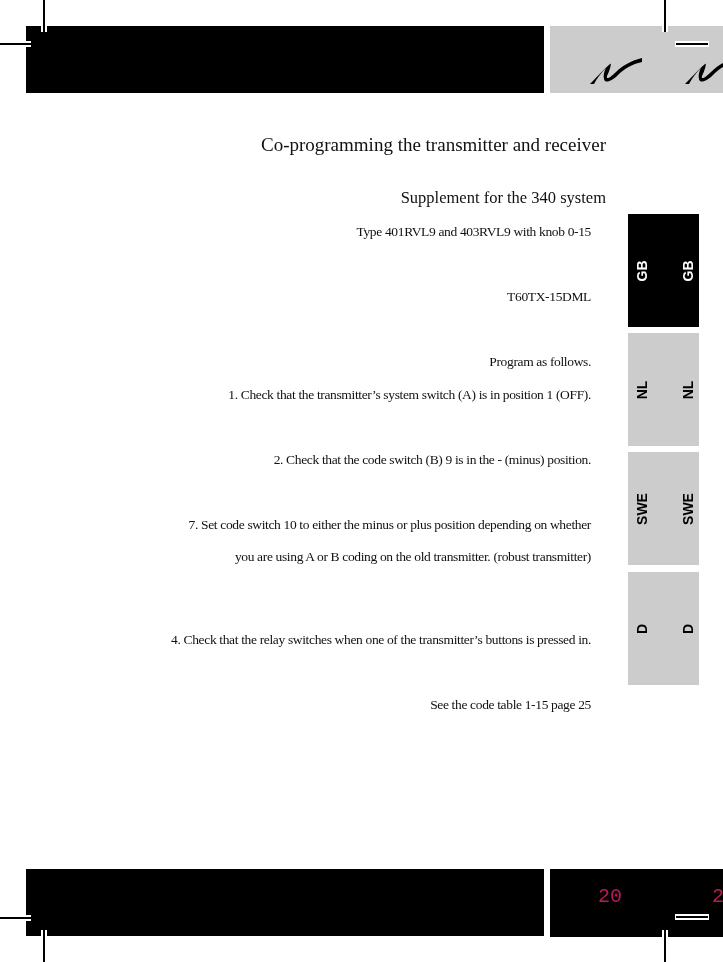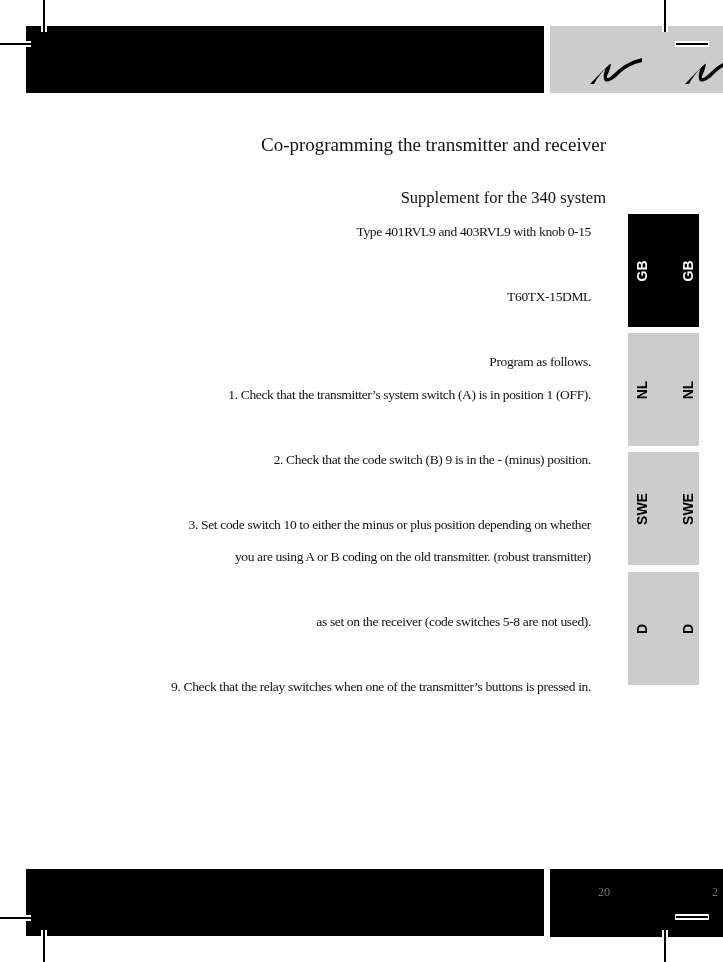--- a/index.html
+++ b/index.html
@@ -9,21 +9,21 @@
       font-family: "Liberation Serif", "DejaVu Serif", serif;
       color: #111;
     }
     .abs { position: absolute; }
     .black-bar { background: #000; }
     .gray-block { background: #cccccc; }
     .crop-v { position: absolute; width: 2px; background: #000; }
     .crop-v.white { background: #fff; }
     .crop-h { position: absolute; height: 2px; background: #000; }
     .crop-h.white { background: #fff; }
-    .page-num { position: absolute; color: #737373; font-size: 12px; font-family: Liberation Serif, serif; }
+    .page-num { position: absolute; color: #be185d; font-size: 20px; font-family: Liberation Mono, monospace; }
 
     .content { position: absolute; left: 126px; top: 134px; width: 480px; text-align: right; }
     .title { font-size: 19px; line-height: 22px; margin: 0; font-weight: normal; }
     .subtitle { font-size: 16.5px; line-height: 20px; margin: 32px 0 0 0; font-weight: normal; }
     .p { font-size: 13.5px; line-height: 17.5px; margin: 15px; letter-spacing: -0.35px; }
     .gap { height: 17.5px; }
     .indent { padding-left: 10px; }
 
     .tab { position: absolute; left: 628px; width: 71px; height: 113px; }
     .tab.active { background: #000; color: #fff; }
@@ -67,27 +67,27 @@
   <h2 class="subtitle">Supplement for the 340 system</h2>
   <p class="p">Type 401RVL9 and 403RVL9 with knob 0-15</p>
   <div class="gap"></div>
   <p class="p">T60TX-15DML</p>
   <div class="gap"></div>
   <p class="p">Program as follows.</p>
   <p class="p">1. Check that the transmitter’s system switch (A) is in position 1 (OFF).</p>
   <div class="gap"></div>
   <p class="p">2. Check that the code switch (B) 9 is in the - (minus) position.</p>
   <div class="gap"></div>
-  <p class="p">3. Set code switch 10 to either the minus or plus position depending on whether</p>
+  <p class="p">7. Set code switch 10 to either the minus or plus position depending on whether</p>
   <p class="p indent">you are using A or B coding on the old transmitter. (robust transmitter)</p>
   <div class="gap"></div>
-  <p class="p indent">as set on the receiver (code switches 5-8 are not used).</p>
   <div class="gap"></div>
-  <p class="p">9. Check that the relay switches when one of the transmitter’s buttons is pressed in.</p>
+  <p class="p">4. Check that the relay switches when one of the transmitter’s buttons is pressed in.</p>
   <div class="gap"></div>
+  <p class="p">See the code table 1-15 page 25</p>
 </div>
 
 <div class="tab active" style="top:214px;">
   <span class="tab-label l1">GB</span>
   <span class="tab-label l2">GB</span>
 </div>
 <div class="tab inactive" style="top:333px;">
   <span class="tab-label l1">NL</span>
   <span class="tab-label l2">NL</span>
 </div>

